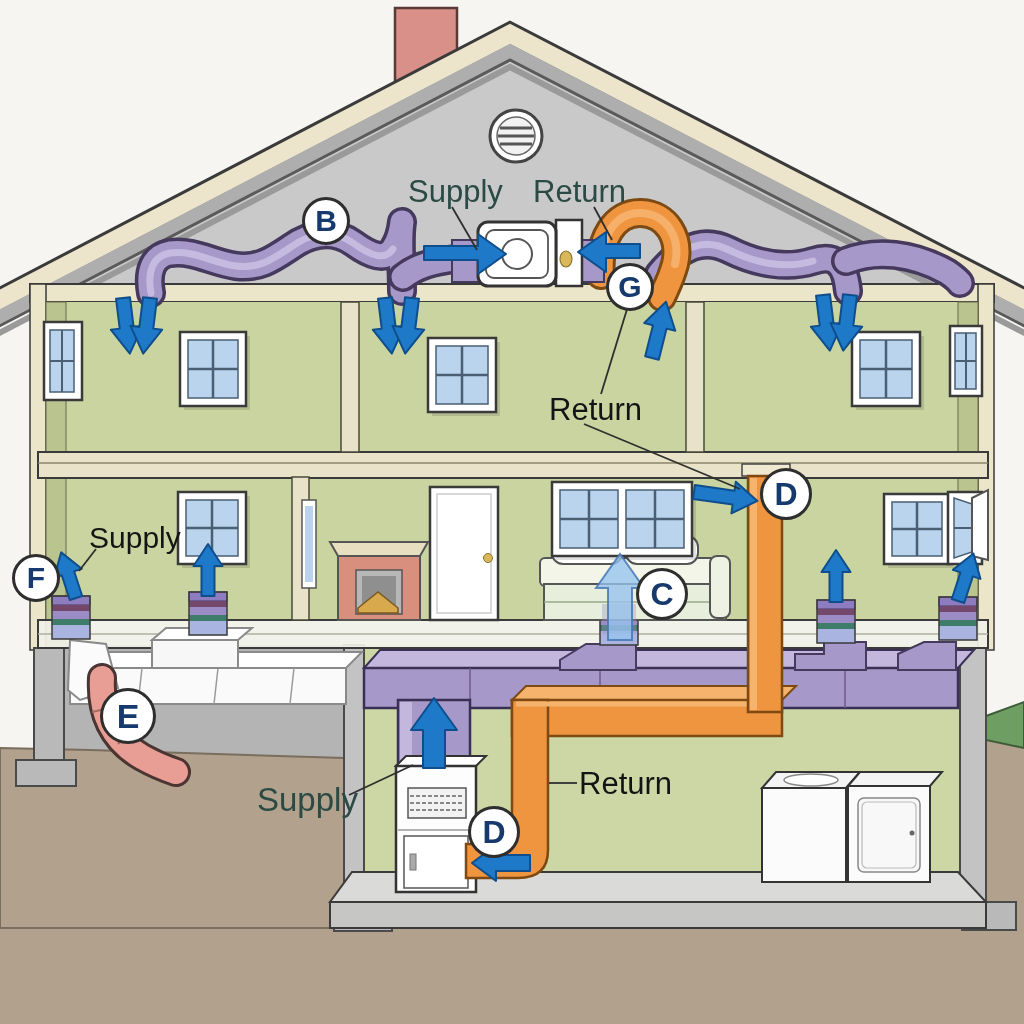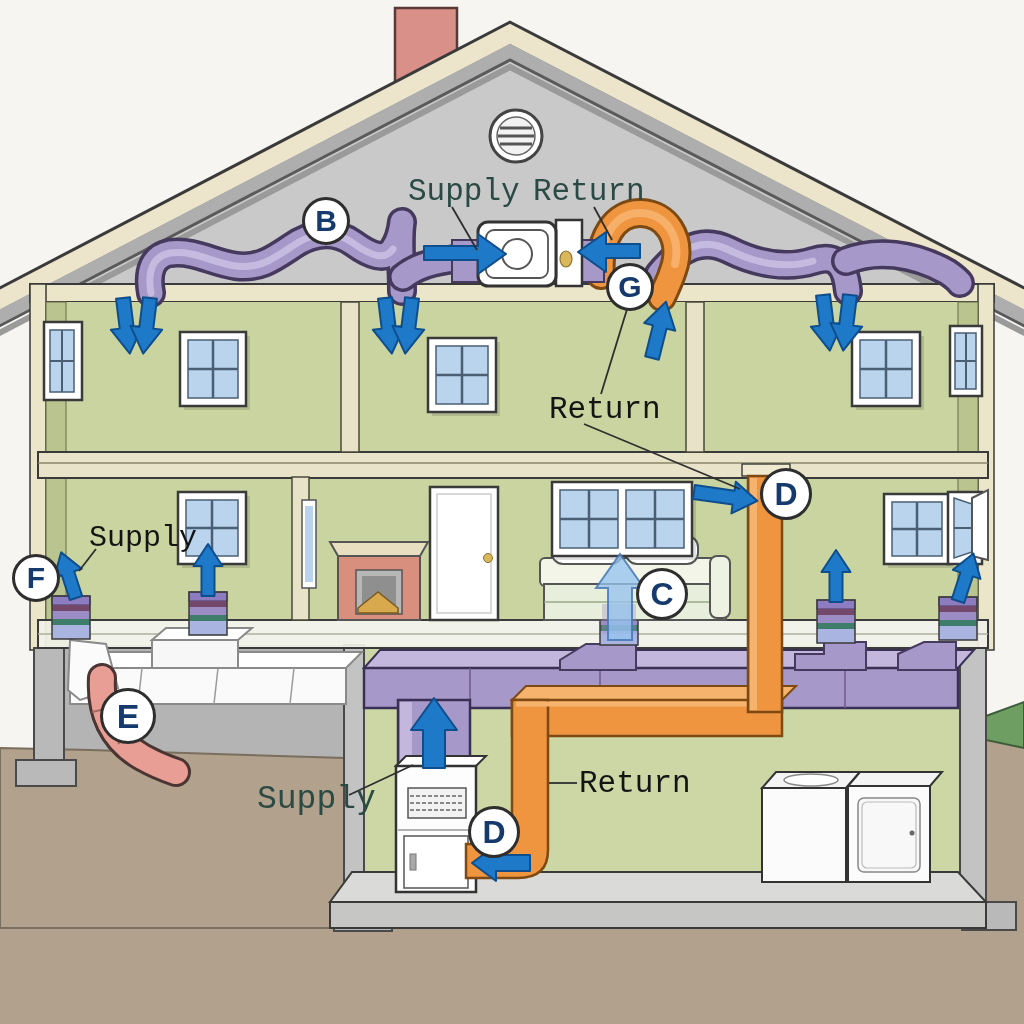--- a/index.html
+++ b/index.html
@@ -1,19 +1,19 @@
 <!DOCTYPE html>
 <html><head>
 <meta charset="utf-8">
 <style>
   html,body{margin:0;padding:0;background:#f6f5f2;}
   #stage{position:relative;width:1024px;height:1024px;overflow:hidden;background:#f6f5f2;
          font-family:"Liberation Sans",sans-serif;}
   #scene{position:absolute;left:0;top:0;}
-  .lbl{position:absolute;font-family:Liberation Mono, monospace;white-space:nowrap;text-align:center;}
+  .lbl{position:absolute;font-family:Liberation Sans, sans-serif;white-space:nowrap;text-align:center;}
   .lbl-teal{color:#2b4a43;}
   .lbl-dark{color:#141414;}
   .badge{position:absolute;background:#ffffff;border:3px solid #2e2e2e;border-radius:50%;
          color:#173a6e;font-weight:bold;display:flex;align-items:center;justify-content:center;
          box-sizing:border-box;font-family:"Liberation Sans",sans-serif;}
   .b48{width:48px;height:48px;font-size:30px;}
   .b52{width:52px;height:52px;font-size:32px;}
   .b56{width:56px;height:56px;font-size:34px;}
 </style>
 </head>

